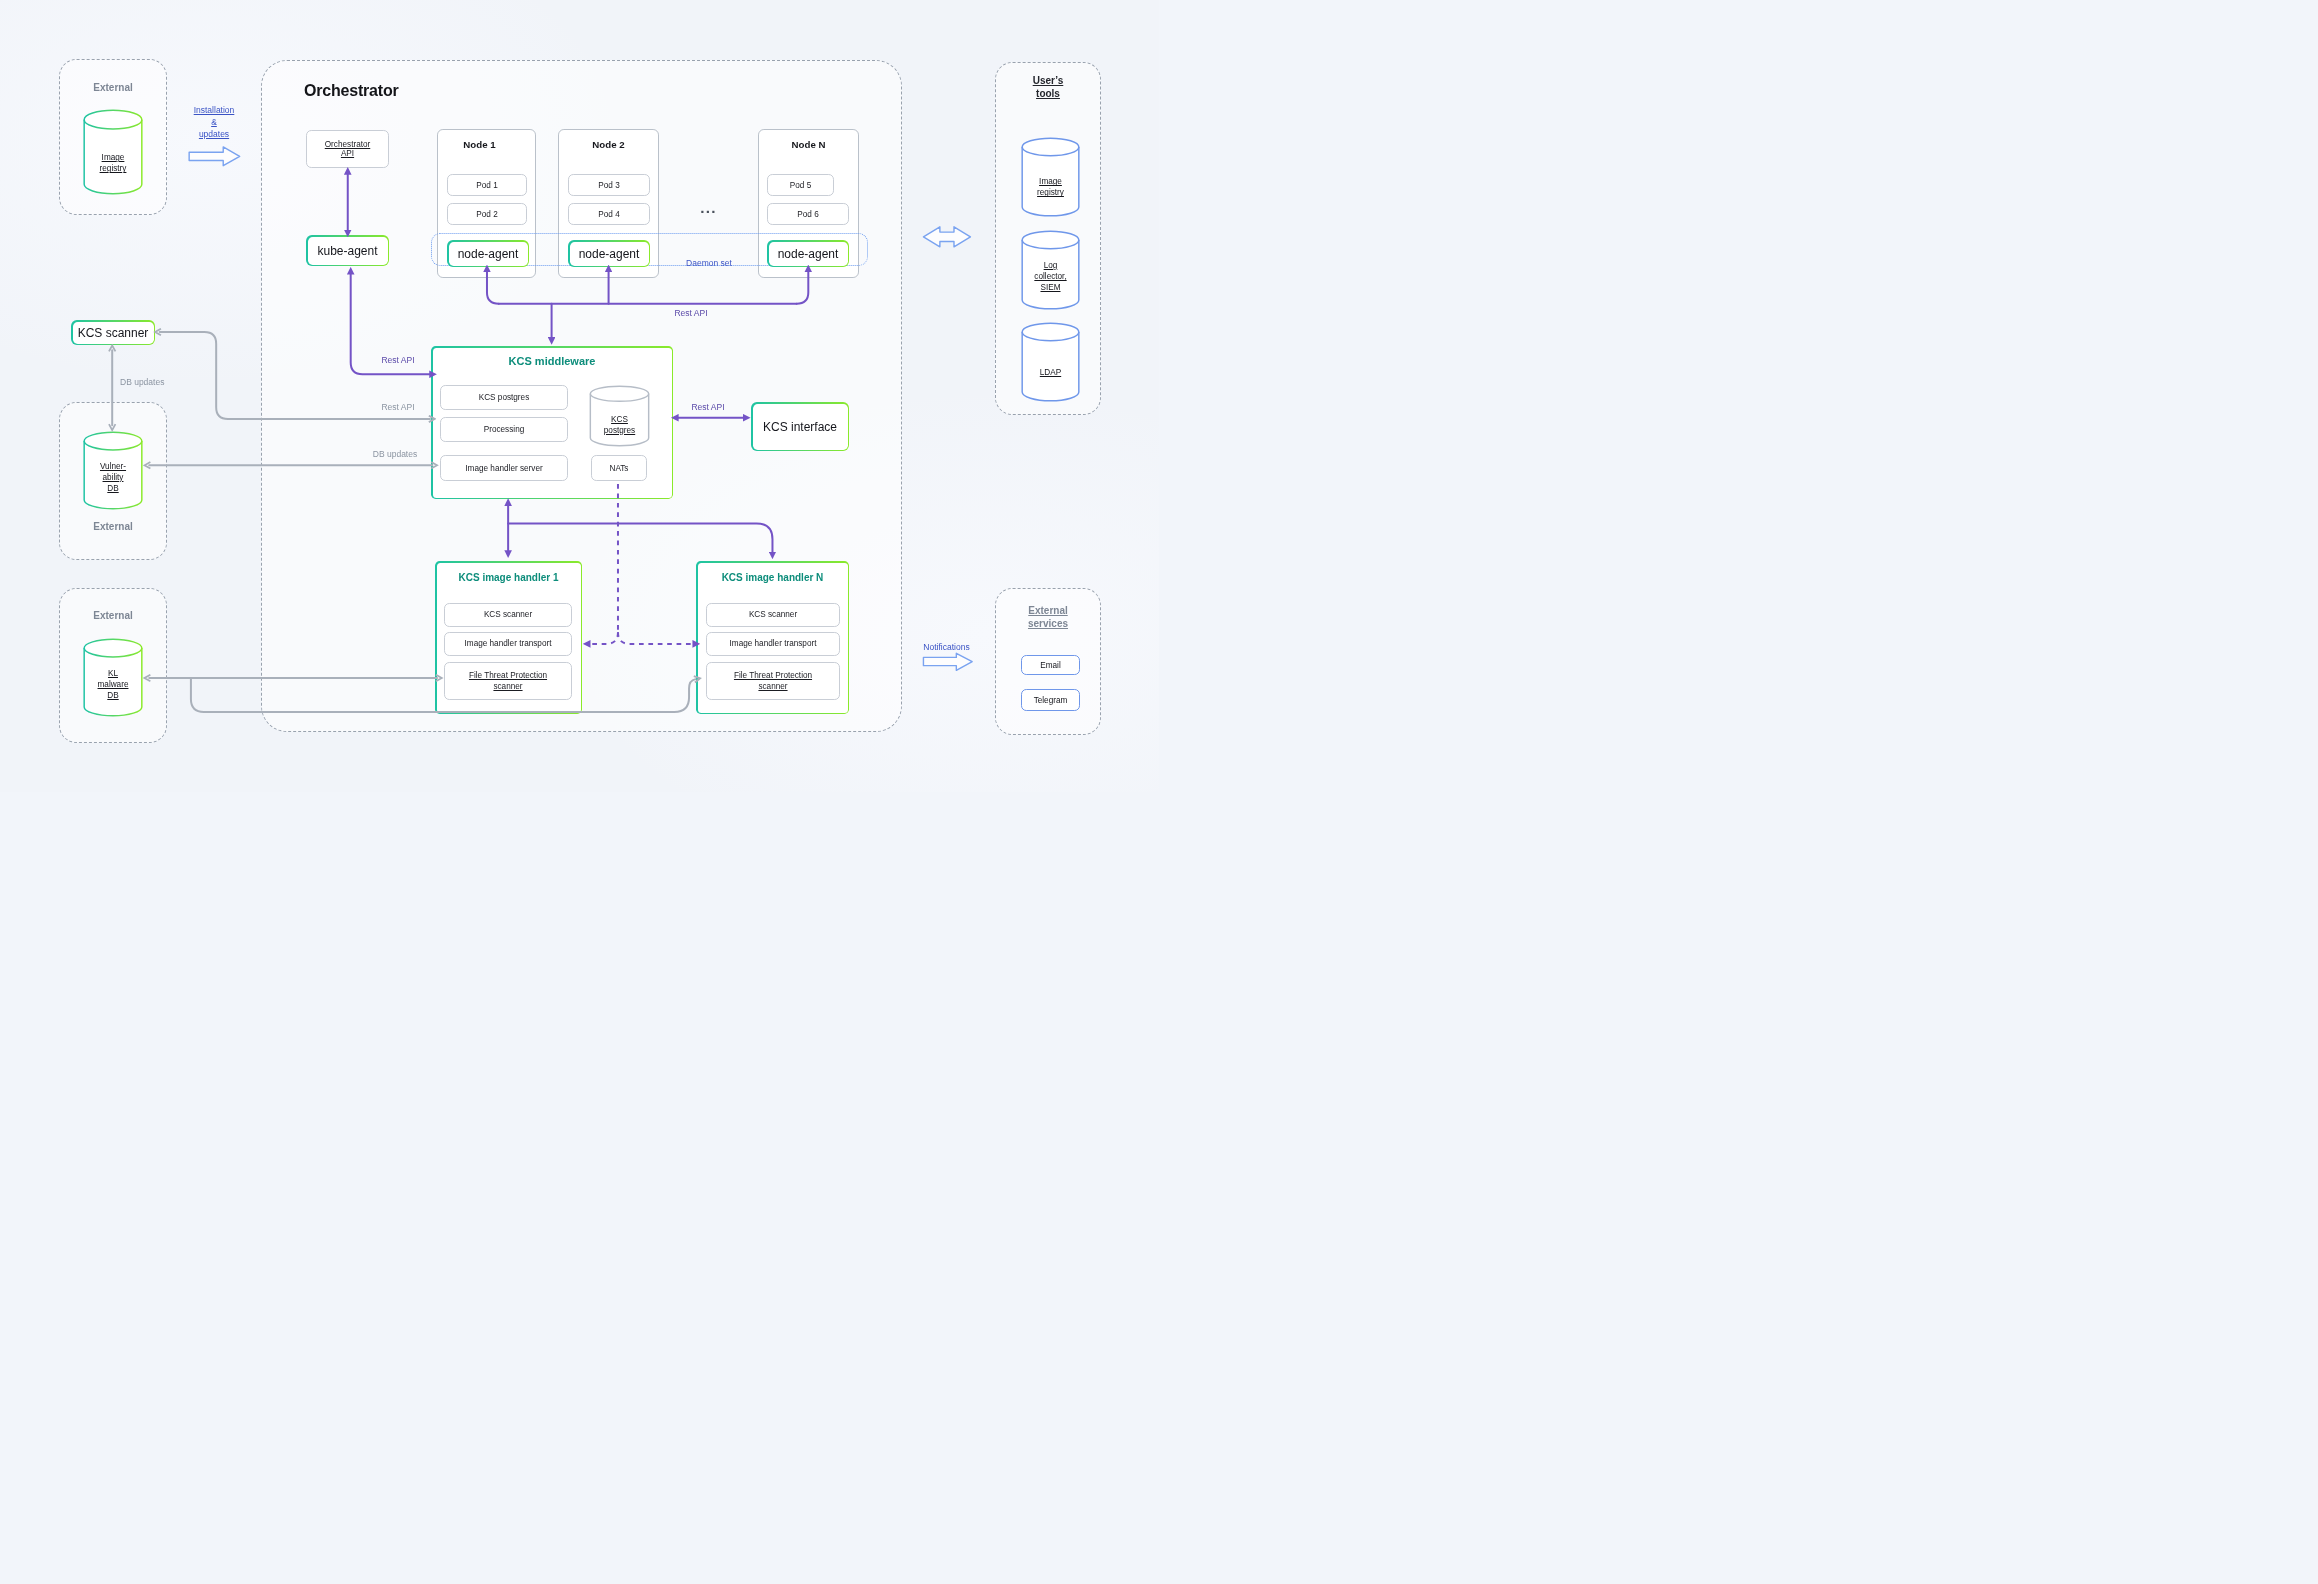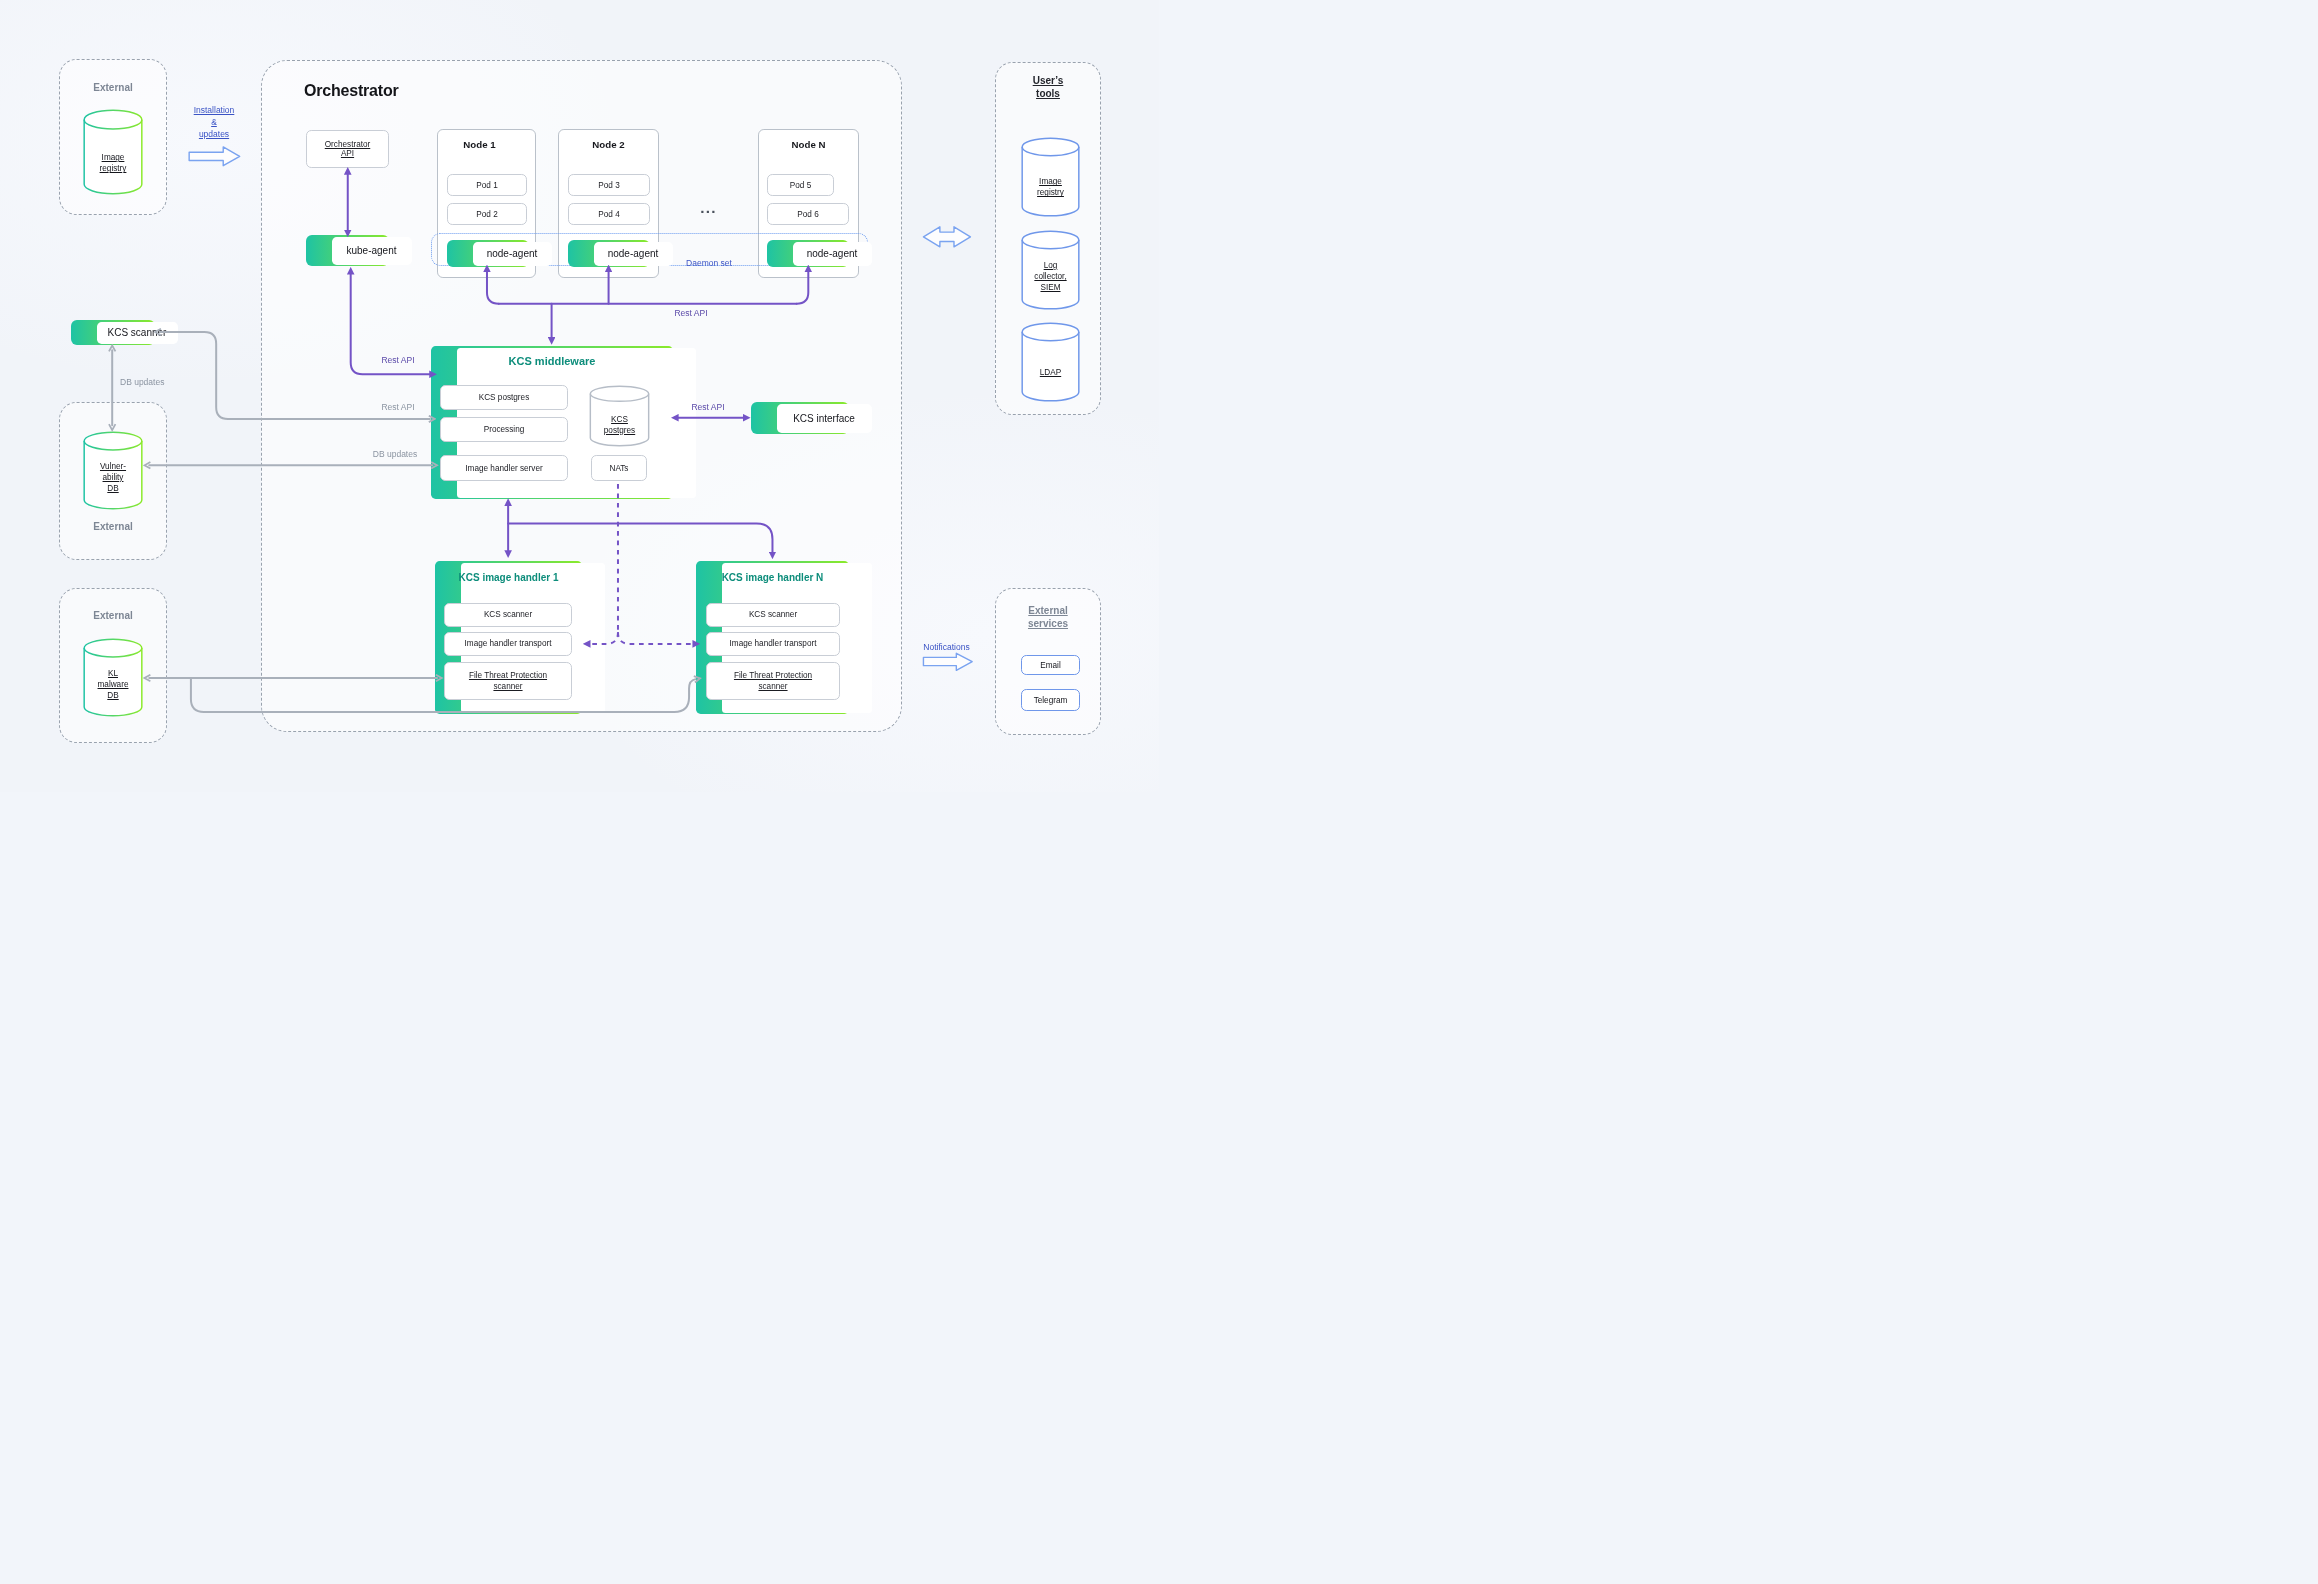--- a/index.html
+++ b/index.html
@@ -7,21 +7,21 @@
   .stage{position:relative;width:1159px;height:792px;background:
     radial-gradient(705px 411px at 18% 18%, #f7f9fd 0%, rgba(247,249,253,0) 60%),
     radial-gradient(705px 411px at 85% 80%, #f7f9fd 0%, rgba(247,249,253,0) 60%),
     #f1f4f9;overflow:hidden;}
   .abs{position:absolute;box-sizing:border-box;}
   .dashedbox{border:1.2px dashed #99a2ae;border-radius:17.6px;background:rgba(255,255,255,0.55);}
   .orch{border-radius:26px;}
   .whitebox{background:#fff;border:1.2px solid #c9ced6;border-radius:5.3px;display:flex;align-items:center;justify-content:center;text-align:center;font-size:8.2px;color:#1b1c22;}
   .nodebox{background:#fff;border:1.2px solid #bac1ca;border-radius:5.9px;}
   .gbox{background:linear-gradient(90deg,#1ec3a4,#8bea2a);border-radius:5.9px;padding:1.5px;}
-  .gbox .inner{background:#fff;border-radius:4.7px;width:100%;height:100%;display:flex;align-items:center;justify-content:center;text-align:right;font-size:10px;color:#15161c;margin-left:24px;}
+  .gbox .inner{background:#fff;border-radius:4.7px;width:100%;height:100%;display:flex;align-items:center;justify-content:center;text-align:right;font-size:12px;color:#15161c;}
   .bluebox{background:#fff;border:1.2px solid #6f97ea;border-radius:5.3px;display:flex;align-items:center;justify-content:center;font-size:8.2px;color:#15161c;}
   .title-xl{font-size:16px;font-weight:700;letter-spacing:-0.2px;color:#141519;}
   .node-title{font-size:9.7px;font-weight:700;text-align:center;color:#17181d;}
   .teal-title{font-weight:700;color:#0d8d7b;text-align:center;}
   .ext-label{font-size:10px;font-weight:700;color:#7d8694;text-align:center;}
   .dark-label{font-size:10px;font-weight:700;color:#23252c;text-align:center;line-height:1.25;}
   .blue-label{font-size:8.5px;font-weight:500;color:#3a53c5;text-align:center;line-height:1.4;margin-top:12px;}
   .purple-label{font-size:8.5px;font-weight:500;color:#5a49a8;text-align:center;}
   .gray-label{font-size:8.5px;font-weight:500;color:#8b94a1;text-align:center;}
   .pre{white-space:pre-line;text-decoration:underline;}
@@ -100,21 +100,21 @@
   <div class="abs whitebox" style="left:591px;top:455px;width:56px;height:26.4px;">NATs</div>
   <div class="cyl" style="left:589px;top:385px;width:61px;height:63px;">
     <svg viewBox="0 0 104 108">
       <path d="M2,15 L2,91 A50,13 0 0 0 102,91 L102,15" fill="#fff" stroke="#b6bdc7" stroke-width="2.5"></path>
       <ellipse cx="52" cy="15" rx="50" ry="13" fill="#fff" stroke="#b6bdc7" stroke-width="2.5"></ellipse>
     </svg>
     <div class="cyl-label pre">KCS
 postgres</div>
   </div>
 
-  <div class="abs gbox" style="left:751px;top:402px;width:98px;height:32px;">
+  <div class="abs gbox" style="left:751px;top:402px;width:98px;height:49px;">
       <div class="inner">KCS interface</div>
     </div>
   <div class="abs gbox" style="left:71px;top:320px;width:84px;height:25px;">
       <div class="inner">KCS scanner</div>
     </div>
 
   <div class="cyl" style="left:83px;top:109px;width:60px;height:86px;">
     <svg viewBox="0 0 102 146">
       <path d="M2,18 L2,128 A49,16 0 0 0 100,128 L100,18" fill="#fff" stroke="url(#cylg)" stroke-width="2.5"></path>
       <ellipse cx="51" cy="18" rx="49" ry="16" fill="#fff" stroke="url(#cylg)" stroke-width="2.5"></ellipse>

